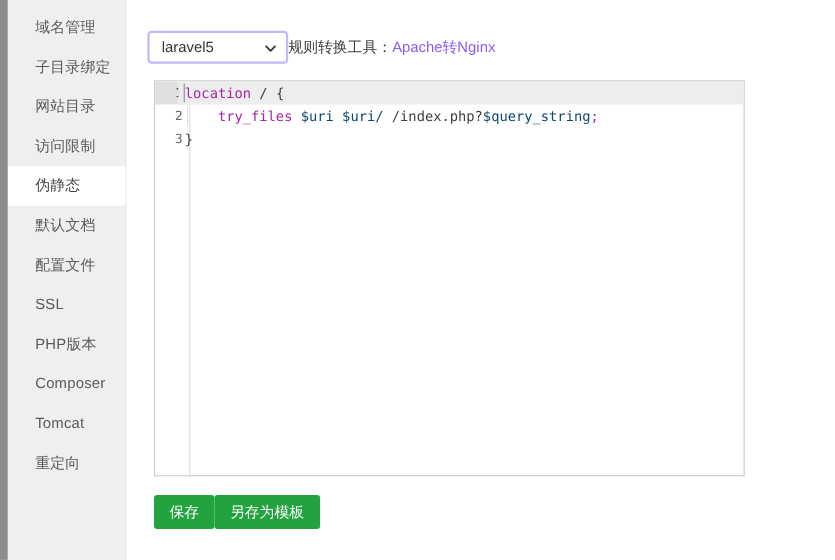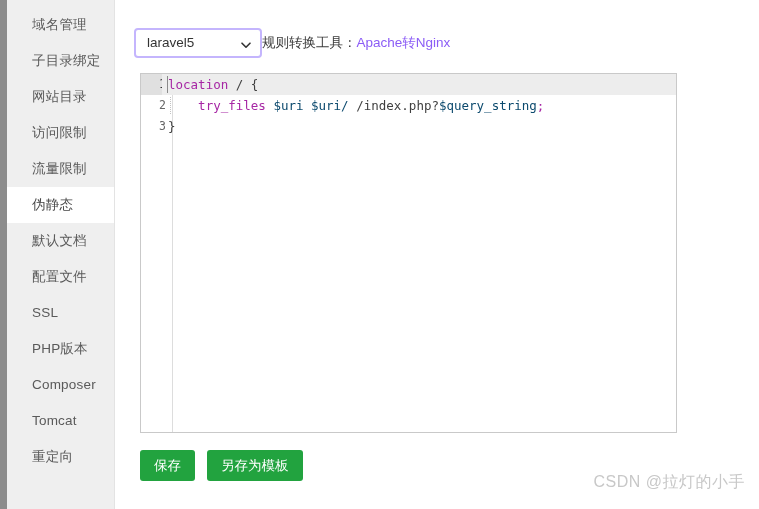--- a/index.html
+++ b/index.html
@@ -208,21 +208,20 @@
   .tok-var { color: #0c4a6e; }
   .tok-plain { color: #3f3f3f; }
   .tok-punct { color: #a626a4; }
 
   
   #btn-row {
     position: absolute;
     left: 25px;
     top: 450px;
     display: flex;
-    gap: 12px;
   }
   .btn {
     background: #22a33f;
     color: #ffffff;
     border: none;
     border-radius: 3px;
     font-size: 13.5px;
     font-family: "Liberation Sans", sans-serif;
     padding: 0 14px;
     height: 31px;
@@ -251,21 +250,20 @@
 </div>
 
 <div id="app">
 
   <nav id="sidebar">
     <div class="list" id="sidebar-list">
         <div class="side-item"><span>域名管理</span></div>
         <div class="side-item"><span>子目录绑定</span></div>
         <div class="side-item"><span>网站目录</span></div>
         <div class="side-item"><span>访问限制</span></div>
-        <div class="side-item"><span>流量限制</span></div>
         <div class="side-item active"><span>伪静态</span></div>
         <div class="side-item"><span>默认文档</span></div>
         <div class="side-item"><span>配置文件</span></div>
         <div class="side-item"><span>SSL</span></div>
         <div class="side-item"><span>PHP版本</span></div>
         <div class="side-item"><span>Composer</span></div>
         <div class="side-item"><span>Tomcat</span></div>
         <div class="side-item"><span>重定向</span></div>
       </div>
   </nav>
@@ -296,16 +294,15 @@
           <div class="cl indented"><span class="guide"></span><span class="tok-plain">    </span><span class="tok-kw">try_files</span><span class="tok-plain"> </span><span class="tok-var">$uri</span><span class="tok-plain"> </span><span class="tok-var">$uri/</span><span class="tok-plain"> /index.php?</span><span class="tok-var">$query_string</span><span class="tok-punct">;</span></div>
           <div class="cl"><span class="tok-plain">}</span></div>
         </div>
     </div>
 
     <div id="btn-row">
       <button class="btn">保存</button>
       <button class="btn">另存为模板</button>
     </div>
 
-    <div id="watermark">CSDN @拉灯的小手</div>
 
   </section>
 </div>
 
 </body></html>

